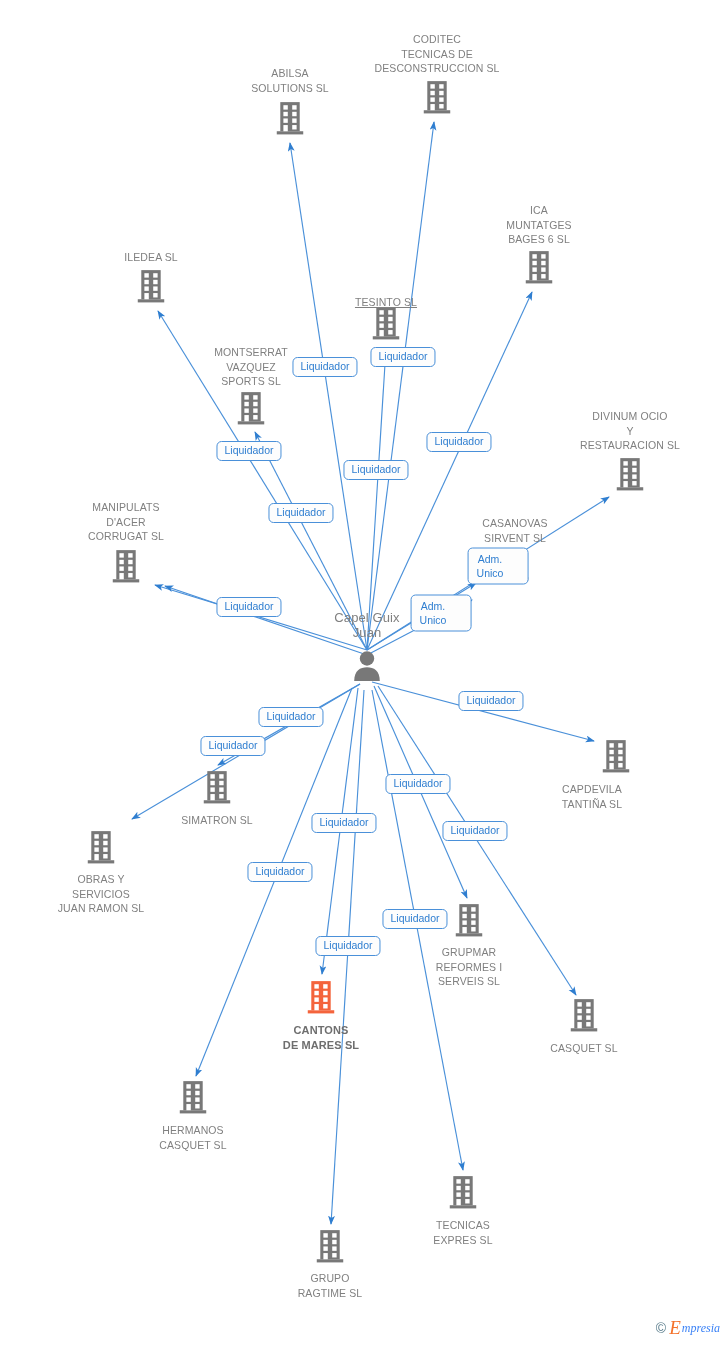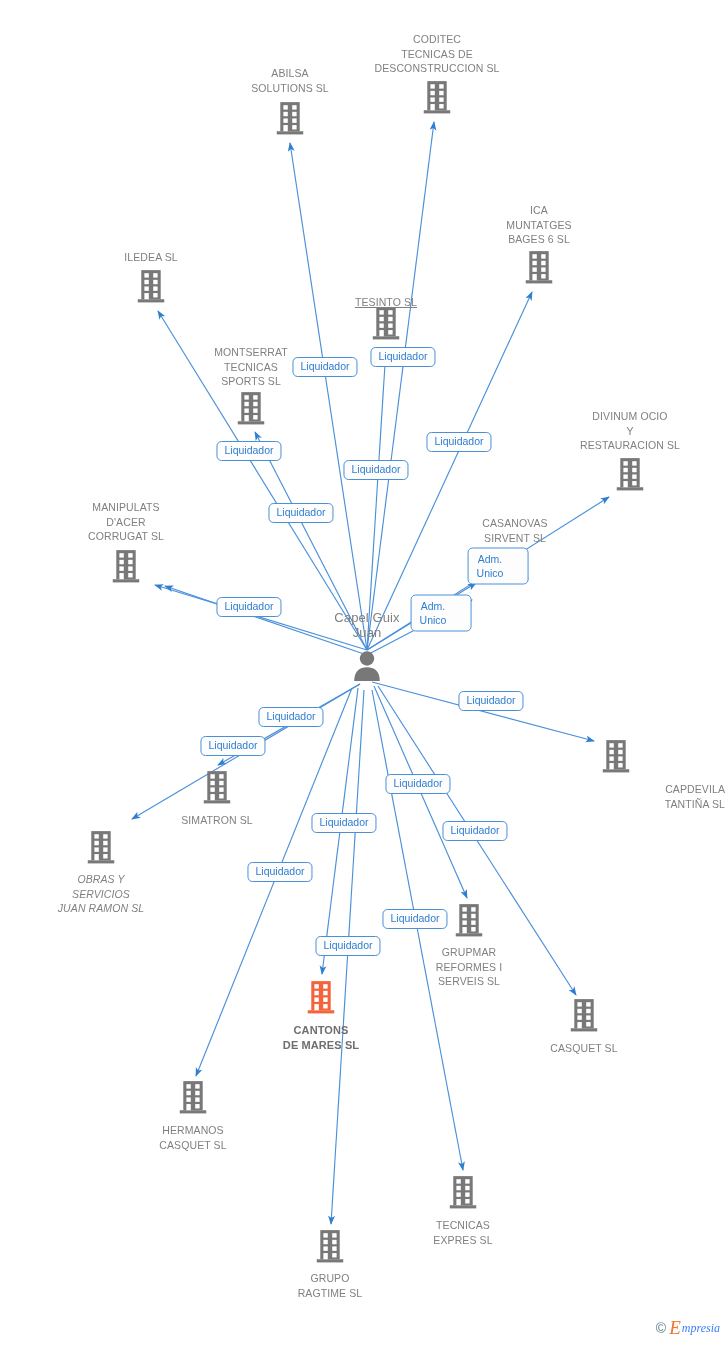--- a/index.html
+++ b/index.html
@@ -224,21 +224,21 @@
             <rect x="9.5" y="5.5" width="5" height="5" fill="#ffffff"></rect>
             <rect x="19.5" y="5.5" width="5" height="5" fill="#ffffff"></rect>
             <rect x="9.5" y="13" width="5" height="5" fill="#ffffff"></rect>
             <rect x="19.5" y="13" width="5" height="5" fill="#ffffff"></rect>
             <rect x="9.5" y="20.5" width="5" height="5" fill="#ffffff"></rect>
             <rect x="19.5" y="20.5" width="5" height="5" fill="#ffffff"></rect>
             <rect x="9.5" y="28" width="5" height="7" fill="#ffffff"></rect>
             <rect x="19.5" y="28" width="5" height="5" fill="#ffffff"></rect>
           </svg></div>
         <div class="node-label" style="left: 251px; top: 345px; width: 170px; margin-left: 0px;">MONTSERRAT
-TECNICAS
+VAZQUEZ
 SPORTS SL</div>
       </div>
       <div class="node" style="left: 0px; top: 0px;">
         <div class="icon-wrap" style="left: 630px; top: 476px;"><svg width="30" height="36" viewBox="0 0 34 40" xmlns="http://www.w3.org/2000/svg">
             <rect x="6" y="2" width="22" height="33" fill="#787878"></rect>
             <rect x="2" y="35" width="30" height="3.6" fill="#787878"></rect>
             <rect x="9.5" y="5.5" width="5" height="5" fill="#ffffff"></rect>
             <rect x="19.5" y="5.5" width="5" height="5" fill="#ffffff"></rect>
             <rect x="9.5" y="13" width="5" height="5" fill="#ffffff"></rect>
             <rect x="19.5" y="13" width="5" height="5" fill="#ffffff"></rect>
@@ -290,21 +290,21 @@
             <rect x="2" y="35" width="30" height="3.6" fill="#787878"></rect>
             <rect x="9.5" y="5.5" width="5" height="5" fill="#ffffff"></rect>
             <rect x="19.5" y="5.5" width="5" height="5" fill="#ffffff"></rect>
             <rect x="9.5" y="13" width="5" height="5" fill="#ffffff"></rect>
             <rect x="19.5" y="13" width="5" height="5" fill="#ffffff"></rect>
             <rect x="9.5" y="20.5" width="5" height="5" fill="#ffffff"></rect>
             <rect x="19.5" y="20.5" width="5" height="5" fill="#ffffff"></rect>
             <rect x="9.5" y="28" width="5" height="7" fill="#ffffff"></rect>
             <rect x="19.5" y="28" width="5" height="5" fill="#ffffff"></rect>
           </svg></div>
-        <div class="node-label" style="left: 640px; top: 782px; width: 170px; margin-left: 0px; text-align: right;">CAPDEVILA
+        <div class="node-label" style="left: 592px; top: 782px; width: 170px; margin-left: 0px;">CAPDEVILA
 TANTIÑA SL</div>
       </div>
       <div class="node" style="left: 0px; top: 0px;">
         <div class="icon-wrap" style="left: 217px; top: 789px;"><svg width="30" height="36" viewBox="0 0 34 40" xmlns="http://www.w3.org/2000/svg">
             <rect x="6" y="2" width="22" height="33" fill="#787878"></rect>
             <rect x="2" y="35" width="30" height="3.6" fill="#787878"></rect>
             <rect x="9.5" y="5.5" width="5" height="5" fill="#ffffff"></rect>
             <rect x="19.5" y="5.5" width="5" height="5" fill="#ffffff"></rect>
             <rect x="9.5" y="13" width="5" height="5" fill="#ffffff"></rect>
             <rect x="19.5" y="13" width="5" height="5" fill="#ffffff"></rect>
@@ -321,21 +321,21 @@
             <rect x="2" y="35" width="30" height="3.6" fill="#787878"></rect>
             <rect x="9.5" y="5.5" width="5" height="5" fill="#ffffff"></rect>
             <rect x="19.5" y="5.5" width="5" height="5" fill="#ffffff"></rect>
             <rect x="9.5" y="13" width="5" height="5" fill="#ffffff"></rect>
             <rect x="19.5" y="13" width="5" height="5" fill="#ffffff"></rect>
             <rect x="9.5" y="20.5" width="5" height="5" fill="#ffffff"></rect>
             <rect x="19.5" y="20.5" width="5" height="5" fill="#ffffff"></rect>
             <rect x="9.5" y="28" width="5" height="7" fill="#ffffff"></rect>
             <rect x="19.5" y="28" width="5" height="5" fill="#ffffff"></rect>
           </svg></div>
-        <div class="node-label" style="left: 101px; top: 872px; width: 170px; margin-left: 0px; font-style: italic;">OBRAS Y
+        <div class="node-label" style="left: 101px; top: 872px; width: 170px; margin-left: 0px;">OBRAS Y
 SERVICIOS
 JUAN RAMON SL</div>
       </div>
       <div class="node" style="left: 0px; top: 0px;">
         <div class="icon-wrap" style="left: 469px; top: 922px;"><svg width="30" height="36" viewBox="0 0 34 40" xmlns="http://www.w3.org/2000/svg">
             <rect x="6" y="2" width="22" height="33" fill="#787878"></rect>
             <rect x="2" y="35" width="30" height="3.6" fill="#787878"></rect>
             <rect x="9.5" y="5.5" width="5" height="5" fill="#ffffff"></rect>
             <rect x="19.5" y="5.5" width="5" height="5" fill="#ffffff"></rect>
             <rect x="9.5" y="13" width="5" height="5" fill="#ffffff"></rect>

